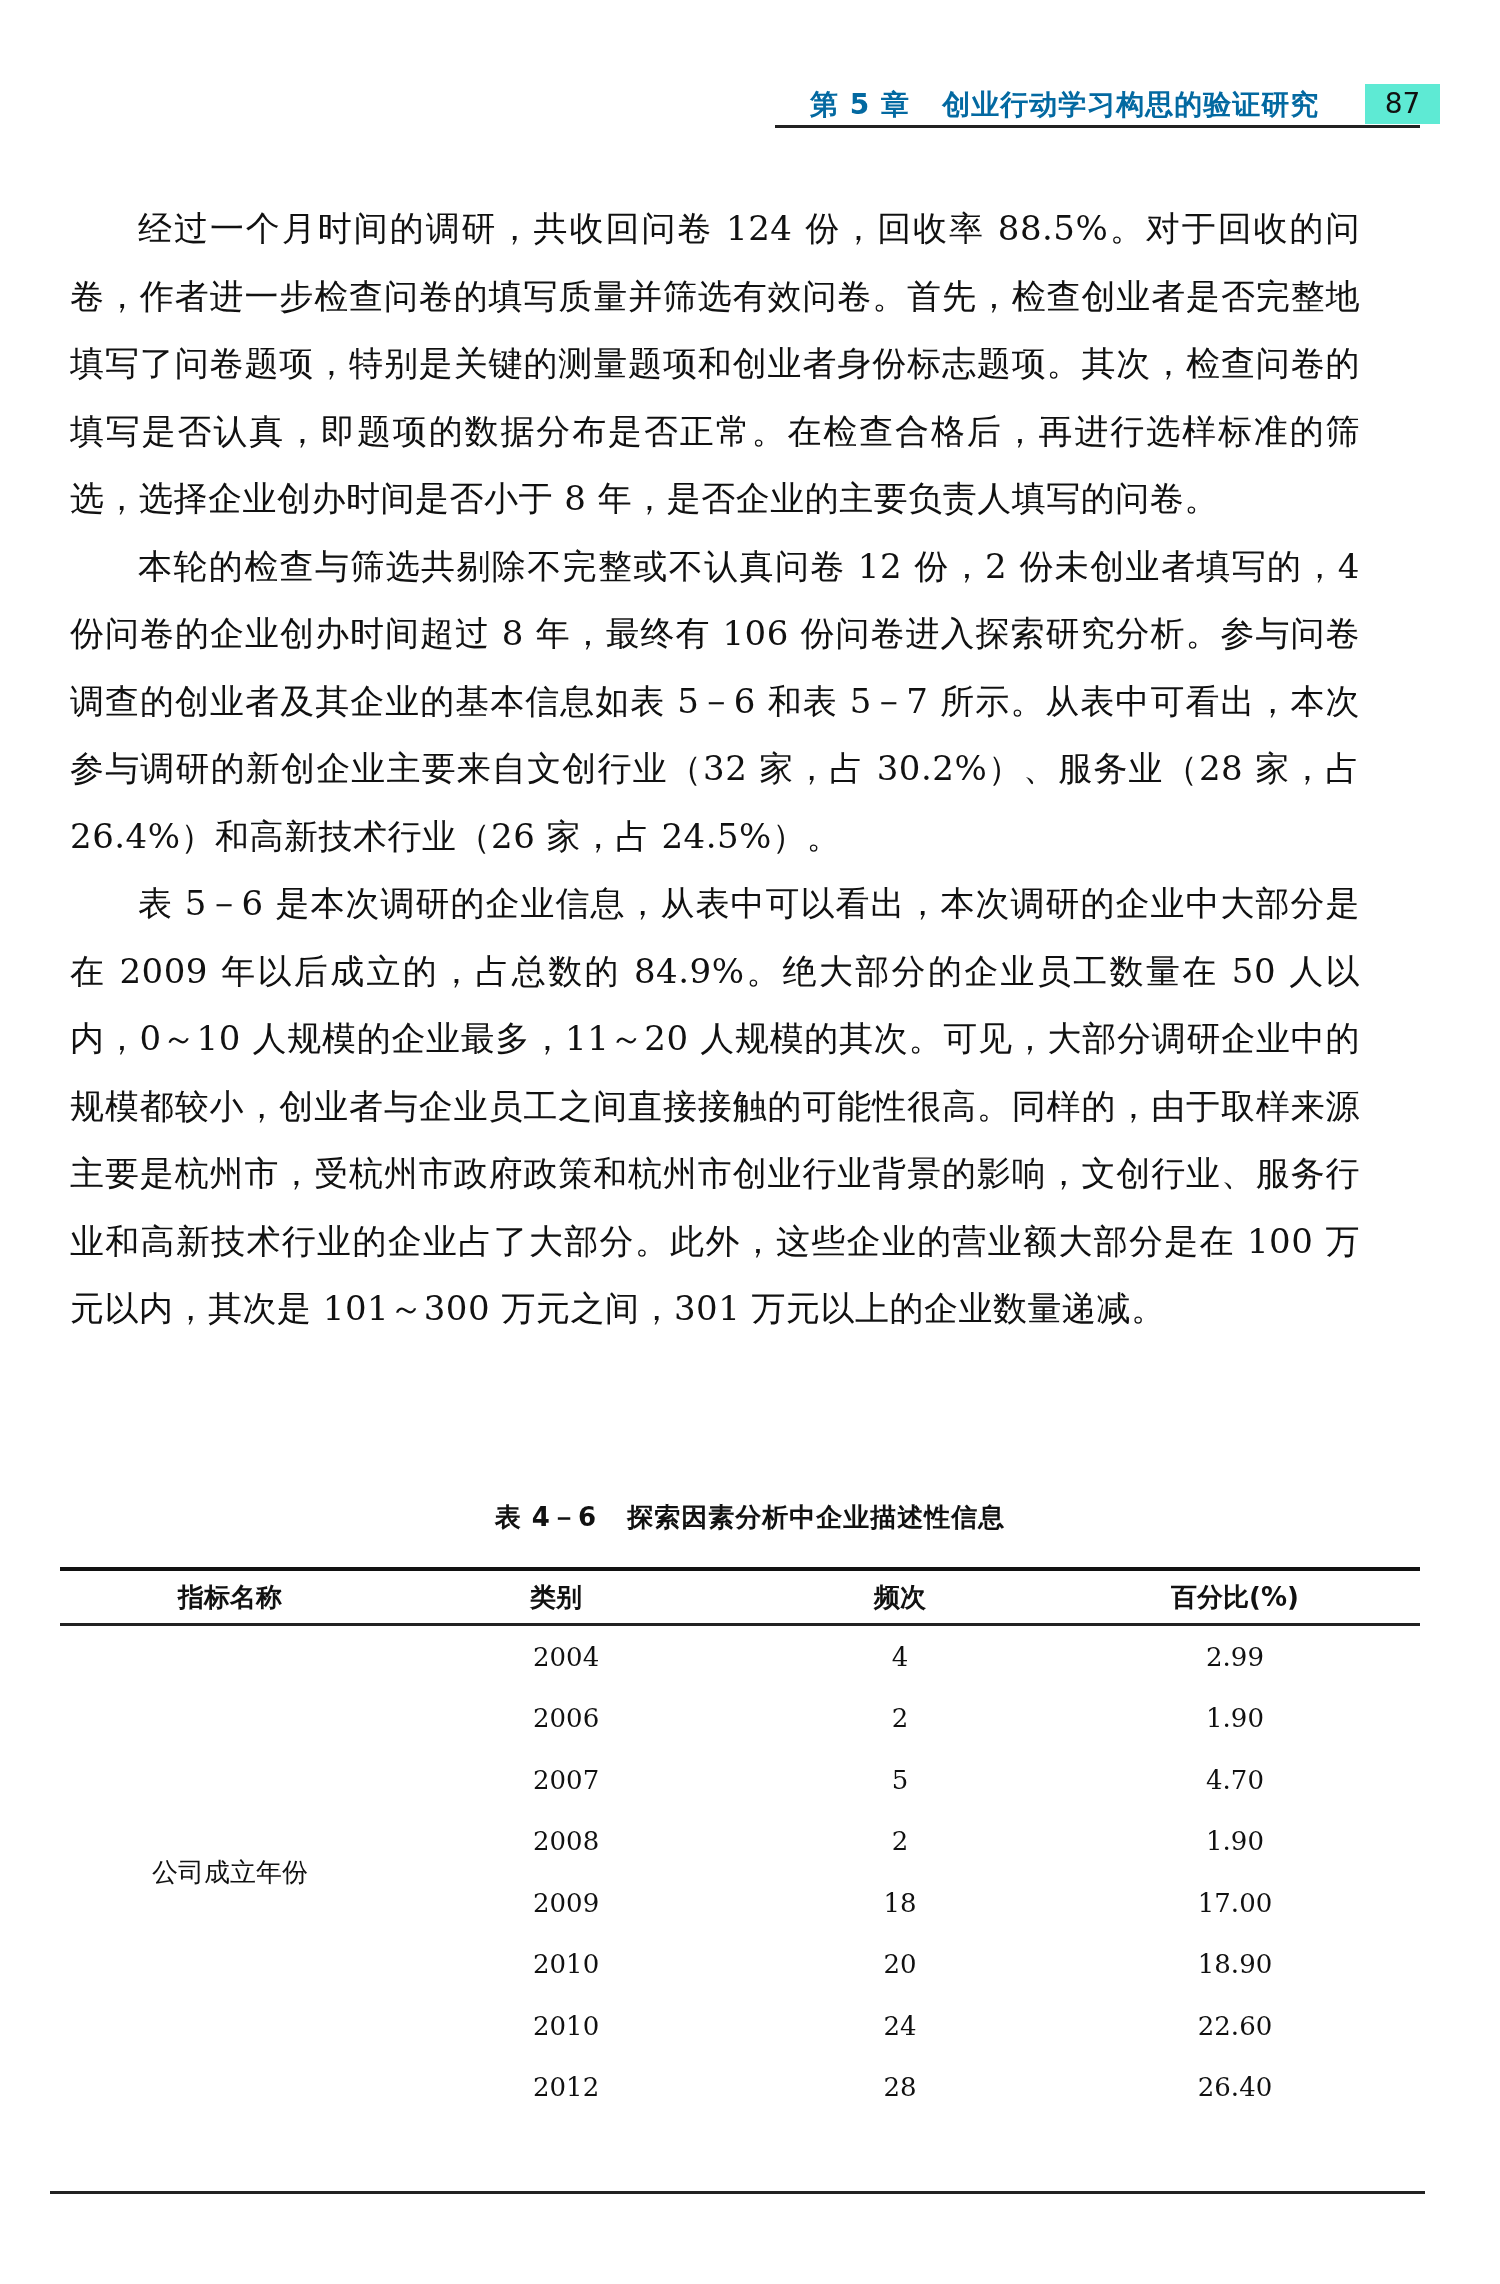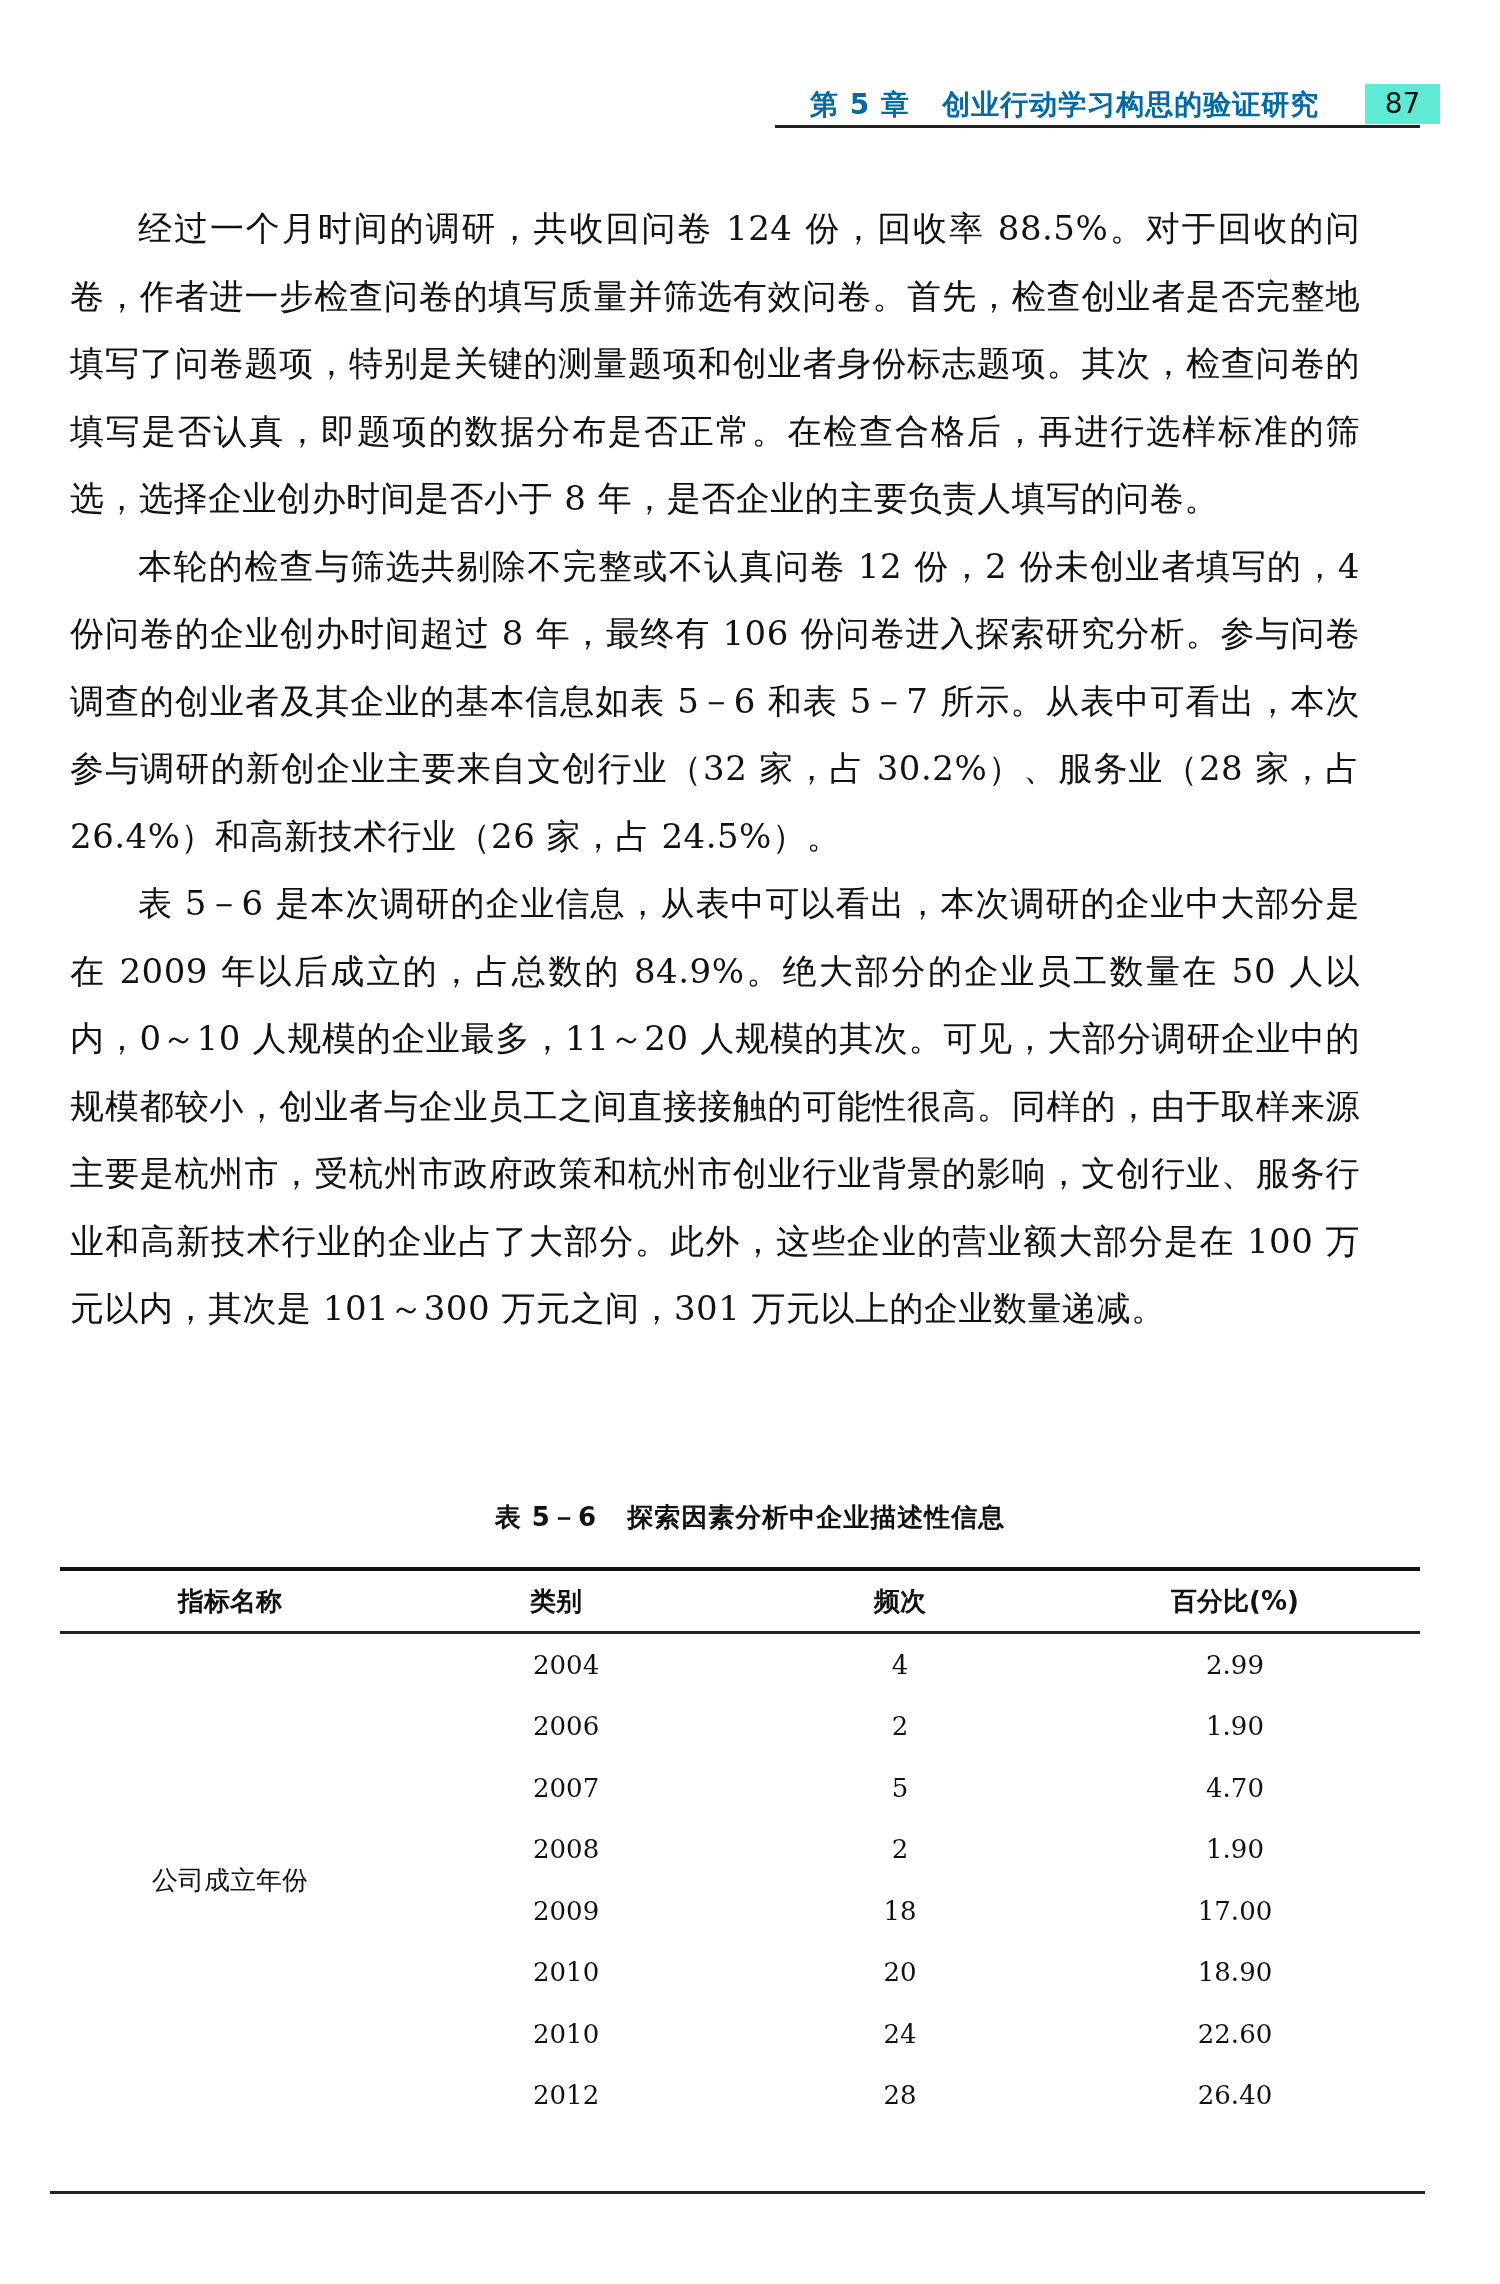--- a/index.html
+++ b/index.html
@@ -38,21 +38,21 @@
     font-family: "DejaVu Sans", "Liberation Sans", sans-serif;
     font-weight: bold; font-size: 26px; letter-spacing: 1px; white-space: pre;
   }
   .table {
     position: absolute; left: 60px; top: 1567px; width: 1360px;
   }
   .rule-top { height: 4px; background: #111; }
   .rule-mid { height: 3px; background: #222; }
   .rule-bottom { position: absolute; left: 50px; top: 2191px; width: 1375px; height: 3px; background: #222; }
   .thead {
-    display: flex; height: 60px; align-items: center;
+    display: flex; height: 52px; align-items: center;
     font-family: "DejaVu Sans", "Liberation Sans", sans-serif; font-weight: bold; font-size: 26px;
   }
   .col1 { width: 340px; text-align: center; }
   .col2 { width: 350px; text-align: left; padding-left: 0; }
   .col3 { width: 300px; text-align: center; }
   .col4 { width: 370px; text-align: center; }
   .thead .col2 { padding-left: 130px; width: 220px; }
   .tbody { position: relative; }
   .trow {
     display: flex; height: 61.5px; align-items: center;
@@ -75,21 +75,21 @@
   <div class="rh-page">87</div>
   <div class="rh-rule"></div>
 </div>
 
 <div class="body-text">
   <p class="para">经过一个月时间的调研，共收回问卷 124 份，回收率 88.5%。对于回收的问卷，作者进一步检查问卷的填写质量并筛选有效问卷。首先，检查创业者是否完整地填写了问卷题项，特别是关键的测量题项和创业者身份标志题项。其次，检查问卷的填写是否认真，即题项的数据分布是否正常。在检查合格后，再进行选样标准的筛选，选择企业创办时间是否小于 8 年，是否企业的主要负责人填写的问卷。</p>
   <p class="para">本轮的检查与筛选共剔除不完整或不认真问卷 12 份，2 份未创业者填写的，4 份问卷的企业创办时间超过 8 年，最终有 106 份问卷进入探索研究分析。参与问卷调查的创业者及其企业的基本信息如表 5－6 和表 5－7 所示。从表中可看出，本次参与调研的新创企业主要来自文创行业（32 家，占 30.2%）、服务业（28 家，占 26.4%）和高新技术行业（26 家，占 24.5%）。</p>
   <p class="para">表 5－6 是本次调研的企业信息，从表中可以看出，本次调研的企业中大部分是在 2009 年以后成立的，占总数的 84.9%。绝大部分的企业员工数量在 50 人以内，0～10 人规模的企业最多，11～20 人规模的其次。可见，大部分调研企业中的规模都较小，创业者与企业员工之间直接接触的可能性很高。同样的，由于取样来源主要是杭州市，受杭州市政府政策和杭州市创业行业背景的影响，文创行业、服务行业和高新技术行业的企业占了大部分。此外，这些企业的营业额大部分是在 100 万元以内，其次是 101～300 万元之间，301 万元以上的企业数量递减。</p>
 </div>
 
-<div class="caption">表 5－6   探索因素分析中企业描述性信息</div>
+<div class="caption">表 4－6   探索因素分析中企业描述性信息</div>
 
 <div class="table">
   <div class="rule-top"></div>
   <div class="thead">
     <div class="col1">指标名称</div>
     <div class="col2">类别</div>
     <div class="col3">频次</div>
     <div class="col4">百分比(%)</div>
   </div>
   <div class="rule-mid"></div>

